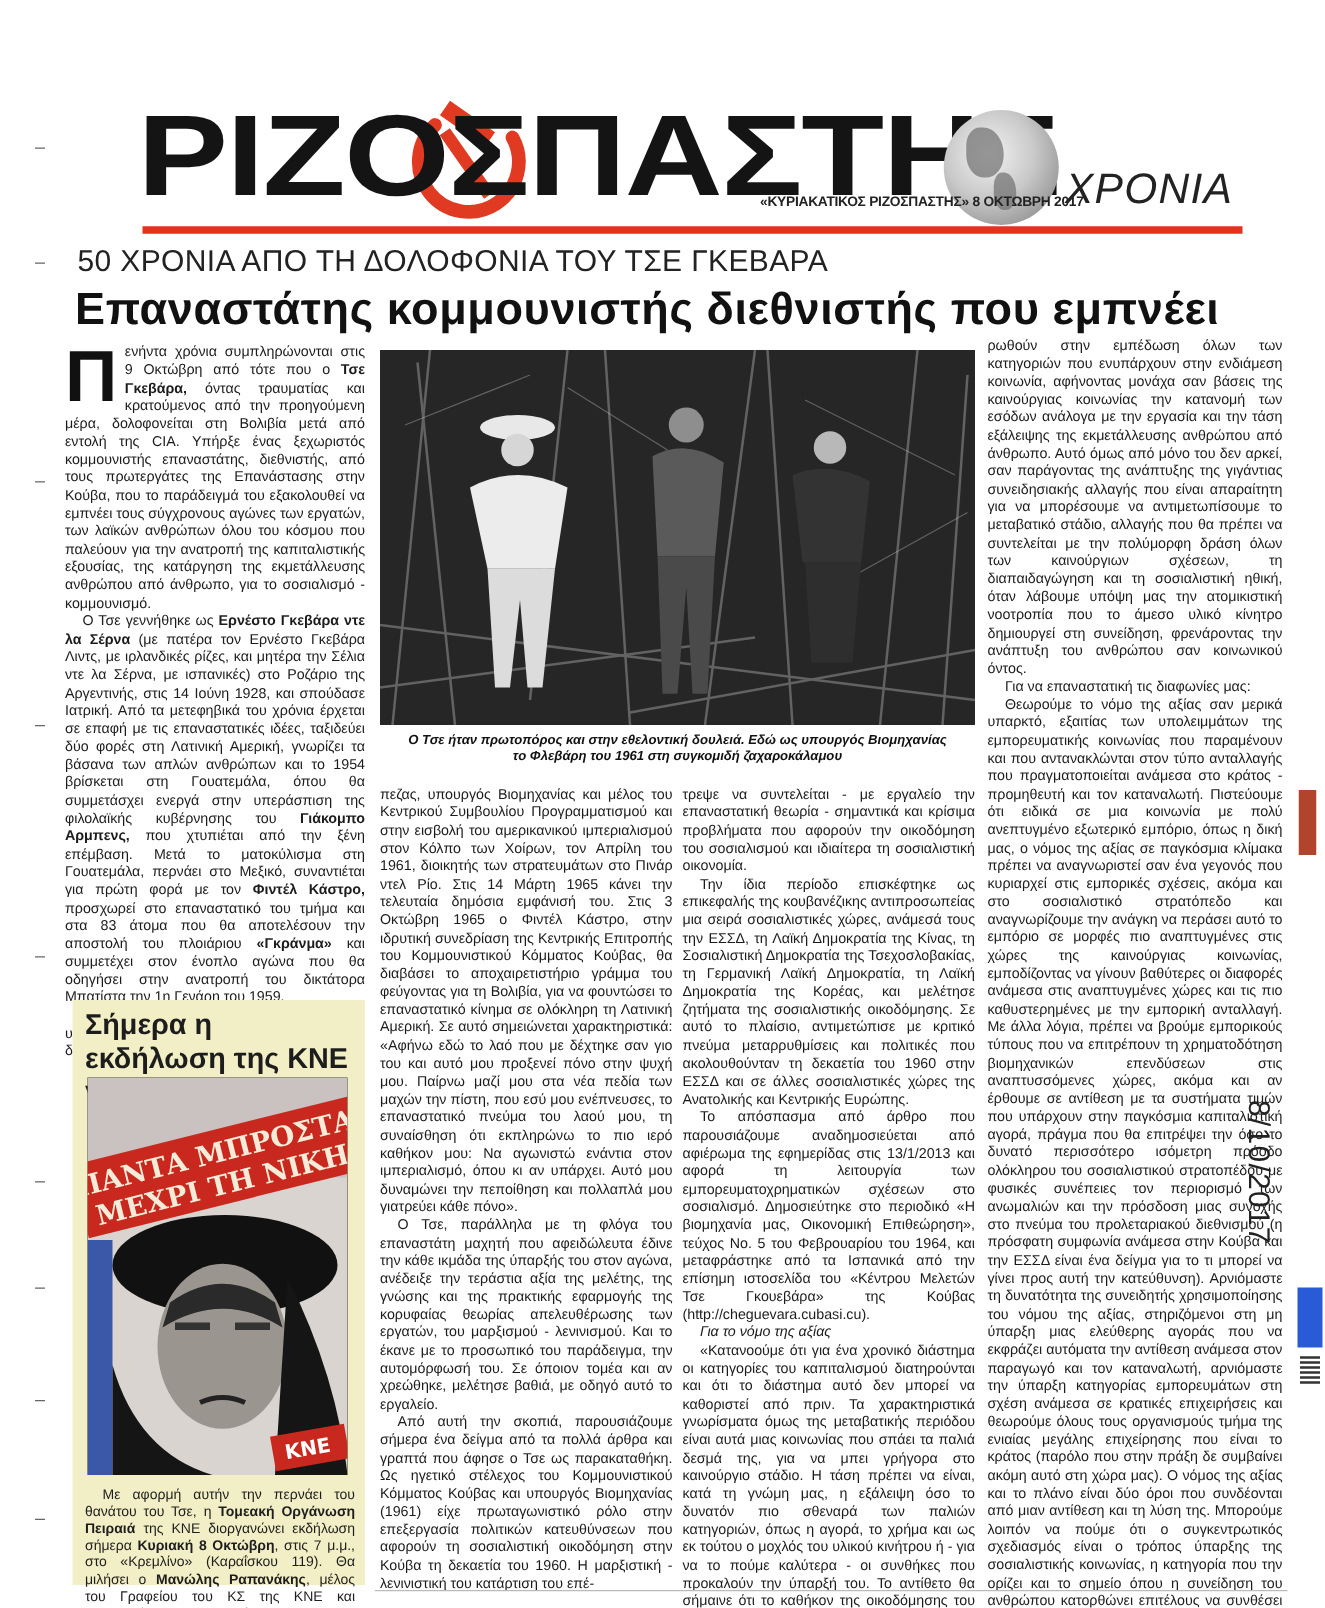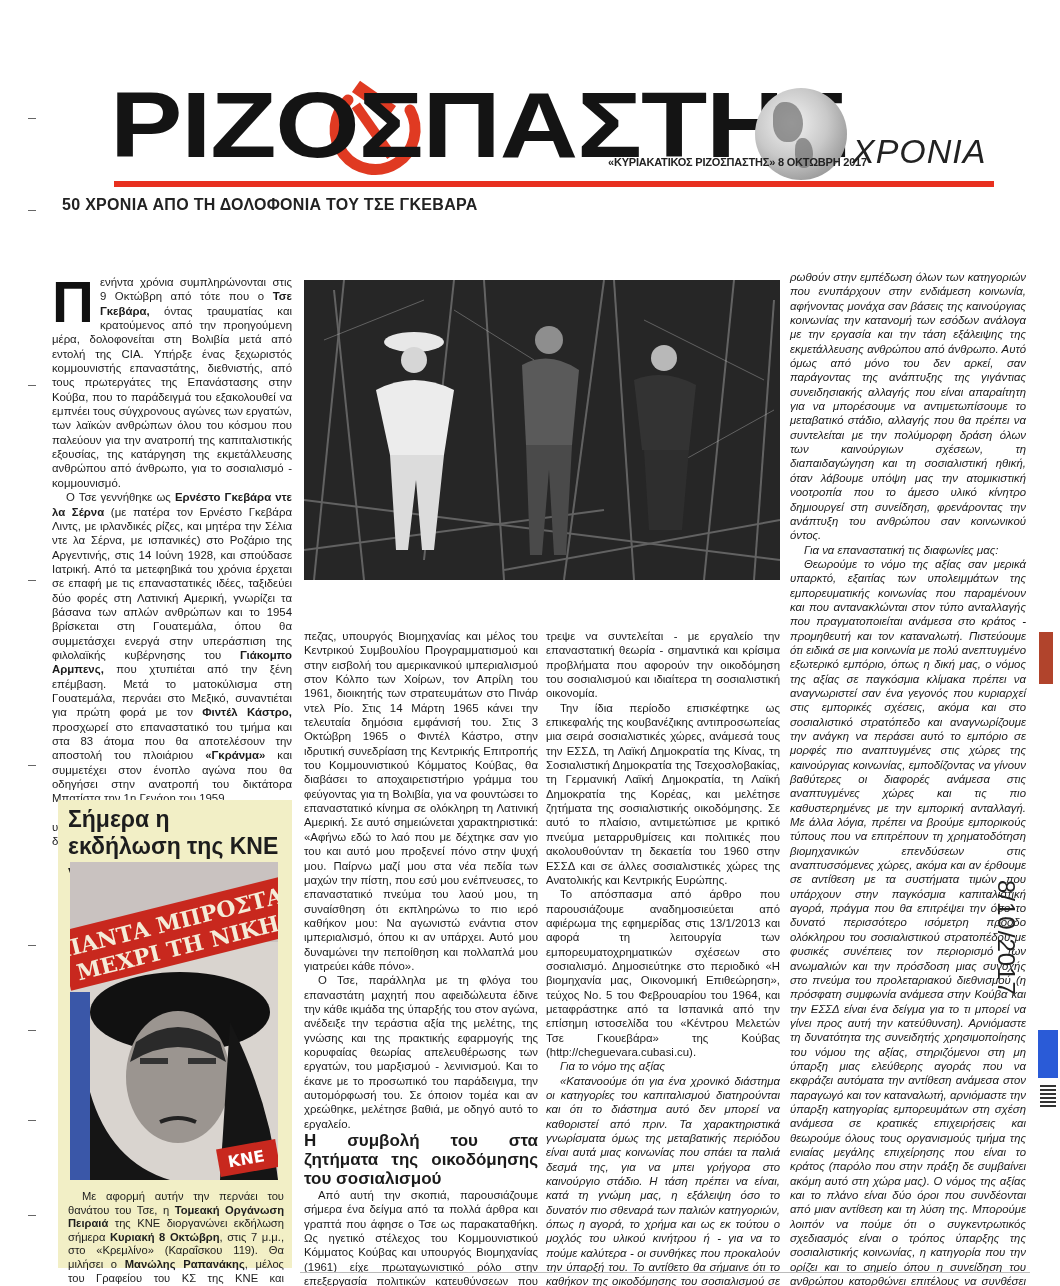--- a/index.html
+++ b/index.html
@@ -8,31 +8,31 @@
   
   .masthead{position:absolute;left:100px;top:68px;width:880px;height:120px;}
   .logo{position:absolute;left:10px;top:12px;font-family:"Liberation Sans",sans-serif;font-weight:bold;font-size:92px;letter-spacing:-1px;line-height:90px;color:#141414;transform:scaleX(1.18);transform-origin:left top;}
   .hammer{position:absolute;left:218px;top:2px;width:110px;height:110px;}
   .globe{position:absolute;left:655px;top:20px;width:92px;height:92px;border-radius:50%;background:radial-gradient(circle at 40% 38%,#f2f2f2 0%,#c9c9c9 45%,#8f8f8f 85%,#7a7a7a 100%);}
   .globe .land{position:absolute;background:#6f6f6f;opacity:.7;border-radius:40% 60% 50% 50%;}
   .edition{position:absolute;left:752px;top:64px;font-family:"Liberation Sans",sans-serif;font-style:italic;font-size:34px;color:#222;letter-spacing:1px;}
   .dateline{position:absolute;left:508px;top:88px;font-size:11px;color:#222;letter-spacing:-.2px;font-weight:bold;}
   .redrule{position:absolute;left:14px;top:113px;width:880px;height:6px;background:#e8301f;}
   
-  .kicker{position:absolute;left:62px;top:196px;font-size:16px;color:#222;letter-spacing:.3px;font-weight:bold;}
+  .kicker{position:absolute;left:62px;top:196px;font-size:24px;color:#222;letter-spacing:.3px;}
   .headline{position:absolute;left:60px;top:226px;font-size:36px;font-weight:bold;color:#111;letter-spacing:.5px;white-space:nowrap;}
   
   .col{position:absolute;font-size:11.4px;line-height:14.35px;text-align:justify;color:#1b1b1b;}
   .col p{margin:0;text-indent:14px;}
   .col p.noindent{text-indent:0;}
   .col1{left:52px;top:275px;width:240px;}
   .col2{left:304px;top:629px;width:234px;}
   .col3{left:546px;top:629px;width:234px;}
   .col4{left:790px;top:270px;width:236px;}
-  .it{font-style:italic;}
+  .it{}
   b{font-weight:bold;}
   .dropcap{float:left;font-size:58px;line-height:50px;font-weight:bold;margin:2px 6px 0 0;color:#111;}
   .subhead{font-size:17px;line-height:19px;font-weight:bold;margin:6px 0 8px 0;text-indent:0!important;}
   .subhead-it{font-weight:normal;font-style:italic;text-indent:10px;}
   
   .photo{position:absolute;left:304px;top:280px;width:476px;height:300px;background:#2a2a2a;overflow:hidden;}
   .caption{position:absolute;left:304px;top:586px;width:476px;text-align:center;font-size:10.5px;line-height:13px;font-style:italic;font-weight:bold;color:#111;}
   
   .kne{position:absolute;left:58px;top:800px;width:234px;height:468px;background:#f2efc6;}
   .kne-title{position:absolute;left:10px;top:6px;width:216px;font-size:23px;line-height:27px;font-weight:bold;color:#1d1d1d;}
@@ -77,20 +77,21 @@
     <div class="globe">
       <div class="land" style="left:18px;top:14px;width:30px;height:40px;"></div>
       <div class="land" style="left:40px;top:50px;width:18px;height:30px;"></div>
     </div>
     <div class="dateline">«ΚΥΡΙΑΚΑΤΙΚΟΣ ΡΙΖΟΣΠΑΣΤΗΣ» 8 ΟΚΤΩΒΡΗ 2017</div>
     <div class="edition">ΧΡΟΝΙΑ</div>
     <div class="redrule"></div>
   </div>
 
   <div class="kicker">50 ΧΡΟΝΙΑ ΑΠΟ ΤΗ ΔΟΛΟΦΟΝΙΑ ΤΟΥ ΤΣΕ ΓΚΕΒΑΡΑ</div>
+  <div class="headline">Επαναστάτης κομμουνιστής διεθνιστής που εμπνέει</div>
 
   <div class="col col1">
     <p class="noindent"><span class="dropcap">Π</span><span>ενήντα χρόνια συμπληρώνονται στις 9 Οκτώβρη από τότε που ο </span><b>Τσε Γκεβάρα,</b><span> όντας τραυματίας και κρατούμενος από την προηγούμενη μέρα, δολοφονείται στη Βολιβία μετά από εντολή της CIA. Υπήρξε ένας ξεχωριστός κομμουνιστής επαναστάτης, διεθνιστής, από τους πρωτεργάτες της Επανάστασης στην Κούβα, που το παράδειγμά του εξακολουθεί να εμπνέει τους σύγχρονους αγώνες των εργατών, των λαϊκών ανθρώπων όλου του κόσμου που παλεύουν για την ανατροπή της καπιταλιστικής εξουσίας, της κατάργηση της εκμετάλλευσης ανθρώπου από άνθρωπο, για το σοσιαλισμό - κομμουνισμό.</span></p>
     <p><span>Ο Τσε γεννήθηκε ως </span><b>Ερνέστο Γκεβάρα ντε λα Σέρνα</b><span> (με πατέρα τον Ερνέστο Γκεβάρα Λιντς, με ιρλανδικές ρίζες, και μητέρα την Σέλια ντε λα Σέρνα, με ισπανικές) στο Ροζάριο της Αργεντινής, στις 14 Ιούνη 1928, και σπούδασε Ιατρική. Από τα μετεφηβικά του χρόνια έρχεται σε επαφή με τις επαναστατικές ιδέες, ταξιδεύει δύο φορές στη Λατινική Αμερική, γνωρίζει τα βάσανα των απλών ανθρώπων και το 1954 βρίσκεται στη Γουατεμάλα, όπου θα συμμετάσχει ενεργά στην υπεράσπιση της φιλολαϊκής κυβέρνησης του </span><b>Γιάκομπο Αρμπενς,</b><span> που χτυπιέται από την ξένη επέμβαση. Μετά το ματοκύλισμα στη Γουατεμάλα, περνάει στο Μεξικό, συναντιέται για πρώτη φορά με τον </span><b>Φιντέλ Κάστρο,</b><span> προσχωρεί στο επαναστατικό του τμήμα και στα 83 άτομα που θα αποτελέσουν την αποστολή του πλοιάριου </span><b>«Γκράνμα»</b><span> και συμμετέχει στον ένοπλο αγώνα που θα οδηγήσει στην ανατροπή του δικτάτορα Μπατίστα την 1η Γενάρη του 1959.</span></p>
     <p>Πήρε την κουβανική υπηκοότητα και υπηρέτησε την Κουβανική Επανάσταση από διάφορες θέσεις. Πρόεδρος της Εθνικής Τρά-</p>
   </div>
 
   <div class="photo">
     <svg width="476" height="300" viewBox="0 0 476 300">
       <rect width="476" height="300" fill="#262626"></rect>
@@ -118,25 +119,28 @@
       <path d="M72 110 Q110 90 150 110 L140 175 L86 175 Z" fill="#ececec"></path>
       <path d="M86 175 L140 175 L130 270 L118 270 L112 200 L104 270 L92 270 Z" fill="#dcdcdc"></path>
       <circle cx="245" cy="60" r="14" fill="#8e8e8e"></circle>
       <path d="M218 85 Q245 70 275 90 L268 165 L222 165 Z" fill="#5a5a5a"></path>
       <path d="M222 165 L268 165 L262 275 L250 275 L245 190 L238 275 L226 275 Z" fill="#4a4a4a"></path>
       <circle cx="360" cy="78" r="13" fill="#b8b8b8"></circle>
       <path d="M330 100 Q360 88 392 105 L385 170 L338 170 Z" fill="#333"></path>
       <path d="M340 170 L385 170 L378 250 L345 250 Z" fill="#2e2e2e"></path>
     </svg>
   </div>
+  <div class="caption">
+    <div>Ο Τσε ήταν πρωτοπόρος και στην εθελοντική δουλειά. Εδώ ως υπουργός Βιομηχανίας</div>
+    <div>το Φλεβάρη του 1961 στη συγκομιδή ζαχαροκάλαμου</div>
+  </div>
 
   <div class="col col2">
     <p class="noindent">πεζας, υπουργός Βιομηχανίας και μέλος του Κεντρικού Συμβουλίου Προγραμματισμού και στην εισβολή του αμερικανικού ιμπεριαλισμού στον Κόλπο των Χοίρων, τον Απρίλη του 1961, διοικητής των στρατευμάτων στο Πινάρ ντελ Ρίο. Στις 14 Μάρτη 1965 κάνει την τελευταία δημόσια εμφάνισή του. Στις 3 Οκτώβρη 1965 ο Φιντέλ Κάστρο, στην ιδρυτική συνεδρίαση της Κεντρικής Επιτροπής του Κομμουνιστικού Κόμματος Κούβας, θα διαβάσει το αποχαιρετιστήριο γράμμα του φεύγοντας για τη Βολιβία, για να φουντώσει το επαναστατικό κίνημα σε ολόκληρη τη Λατινική Αμερική. Σε αυτό σημειώνεται χαρακτηριστικά: «Αφήνω εδώ το λαό που με δέχτηκε σαν γιο του και αυτό μου προξενεί πόνο στην ψυχή μου. Παίρνω μαζί μου στα νέα πεδία των μαχών την πίστη, που εσύ μου ενέπνευσες, το επαναστατικό πνεύμα του λαού μου, τη συναίσθηση ότι εκπληρώνω το πιο ιερό καθήκον μου: Να αγωνιστώ ενάντια στον ιμπεριαλισμό, όπου κι αν υπάρχει. Αυτό μου δυναμώνει την πεποίθηση και πολλαπλά μου γιατρεύει κάθε πόνο».</p>
     <p>Ο Τσε, παράλληλα με τη φλόγα του επαναστάτη μαχητή που αφειδώλευτα έδινε την κάθε ικμάδα της ύπαρξής του στον αγώνα, ανέδειξε την τεράστια αξία της μελέτης, της γνώσης και της πρακτικής εφαρμογής της κορυφαίας θεωρίας απελευθέρωσης των εργατών, του μαρξισμού - λενινισμού. Και το έκανε με το προσωπικό του παράδειγμα, την αυτομόρφωσή του. Σε όποιον τομέα και αν χρεώθηκε, μελέτησε βαθιά, με οδηγό αυτό το εργαλείο.</p>
-    <p class="subhead">Η συμβολή του στα ζητήματα της οικοδόμησης του σοσιαλισμού</p>
     <p>Από αυτή την σκοπιά, παρουσιάζουμε σήμερα ένα δείγμα από τα πολλά άρθρα και γραπτά που άφησε ο Τσε ως παρακαταθήκη. Ως ηγετικό στέλεχος του Κομμουνιστικού Κόμματος Κούβας και υπουργός Βιομηχανίας (1961) είχε πρωταγωνιστικό ρόλο στην επεξεργασία πολιτικών κατευθύνσεων που αφορούν τη σοσιαλιστική οικοδόμηση στην Κούβα τη δεκαετία του 1960. Η μαρξιστική - λενινιστική του κατάρτιση του επέ-</p>
   </div>
 
   <div class="col col3">
     <p class="noindent">τρεψε να συντελείται - με εργαλείο την επαναστατική θεωρία - σημαντικά και κρίσιμα προβλήματα που αφορούν την οικοδόμηση του σοσιαλισμού και ιδιαίτερα τη σοσιαλιστική οικονομία.</p>
     <p>Την ίδια περίοδο επισκέφτηκε ως επικεφαλής της κουβανέζικης αντιπροσωπείας μια σειρά σοσιαλιστικές χώρες, ανάμεσά τους την ΕΣΣΔ, τη Λαϊκή Δημοκρατία της Κίνας, τη Σοσιαλιστική Δημοκρατία της Τσεχοσλοβακίας, τη Γερμανική Λαϊκή Δημοκρατία, τη Λαϊκή Δημοκρατία της Κορέας, και μελέτησε ζητήματα της σοσιαλιστικής οικοδόμησης. Σε αυτό το πλαίσιο, αντιμετώπισε με κριτικό πνεύμα μεταρρυθμίσεις και πολιτικές που ακολουθούνταν τη δεκαετία του 1960 στην ΕΣΣΔ και σε άλλες σοσιαλιστικές χώρες της Ανατολικής και Κεντρικής Ευρώπης.</p>
     <p>Το απόσπασμα από άρθρο που παρουσιάζουμε αναδημοσιεύεται από αφιέρωμα της εφημερίδας στις 13/1/2013 και αφορά τη λειτουργία των εμπορευματοχρηματικών σχέσεων στο σοσιαλισμό. Δημοσιεύτηκε στο περιοδικό «Η βιομηχανία μας, Οικονομική Επιθεώρηση», τεύχος Νο. 5 του Φεβρουαρίου του 1964, και μεταφράστηκε από τα Ισπανικά από την επίσημη ιστοσελίδα του «Κέντρου Μελετών Τσε Γκουεβάρα» της Κούβας (http://cheguevara.cubasi.cu).</p>
     <p class="subhead-it">Για το νόμο της αξίας</p>
     <p class="it">«Κατανοούμε ότι για ένα χρονικό διάστημα οι κατηγορίες του καπιταλισμού διατηρούνται και ότι το διάστημα αυτό δεν μπορεί να καθοριστεί από πριν. Τα χαρακτηριστικά γνωρίσματα όμως της μεταβατικής περιόδου είναι αυτά μιας κοινωνίας που σπάει τα παλιά δεσμά της, για να μπει γρήγορα στο καινούργιο στάδιο. Η τάση πρέπει να είναι, κατά τη γνώμη μας, η εξάλειψη όσο το δυνατόν πιο σθεναρά των παλιών κατηγοριών, όπως η αγορά, το χρήμα και ως εκ τούτου ο μοχλός του υλικού κινήτρου ή - για να το πούμε καλύτερα - οι συνθήκες που προκαλούν την ύπαρξή του. Το αντίθετο θα σήμαινε ότι το καθήκον της οικοδόμησης του σοσιαλισμού σε μια καθυστερημένη κοινωνία είναι ένα είδος ιστορικού ατυχήματος και ότι οι ηγέτες, για να επανορθώσουν το σφάλμα, πρέπει να αφιε-</p>
   </div>

